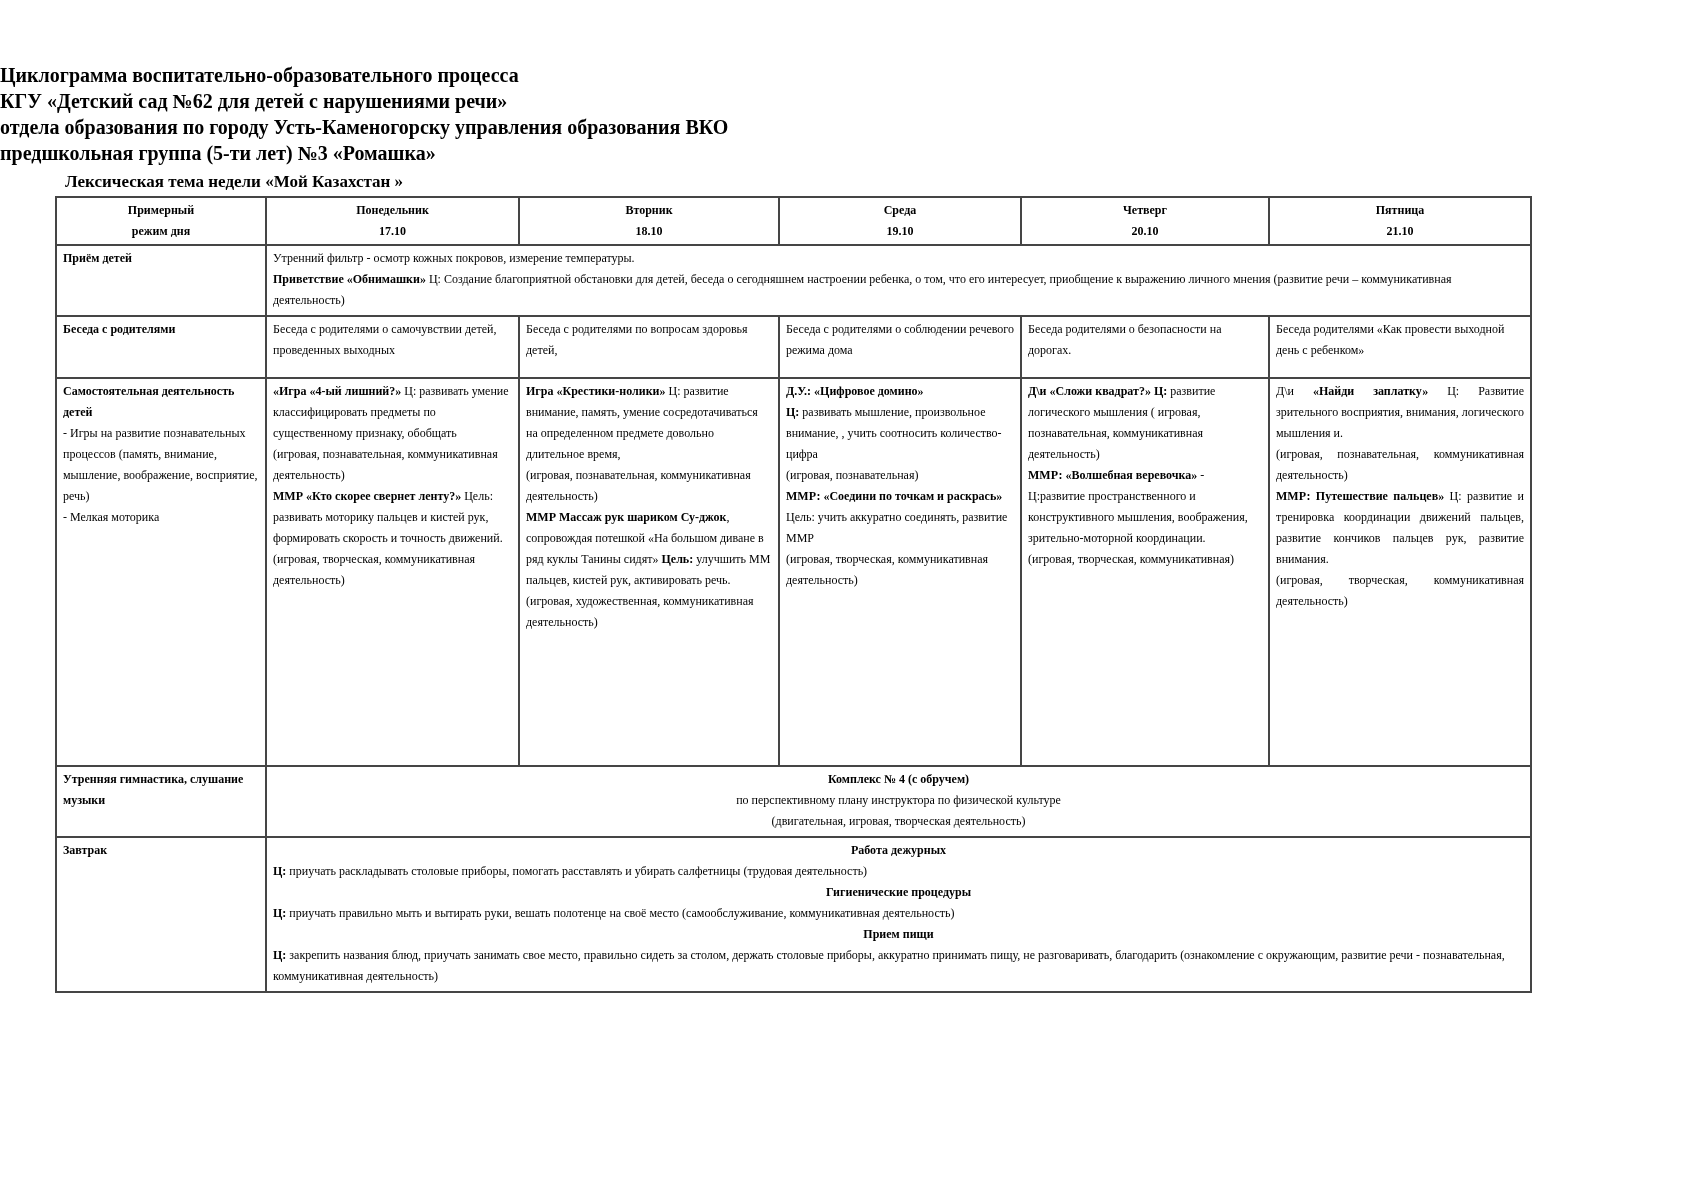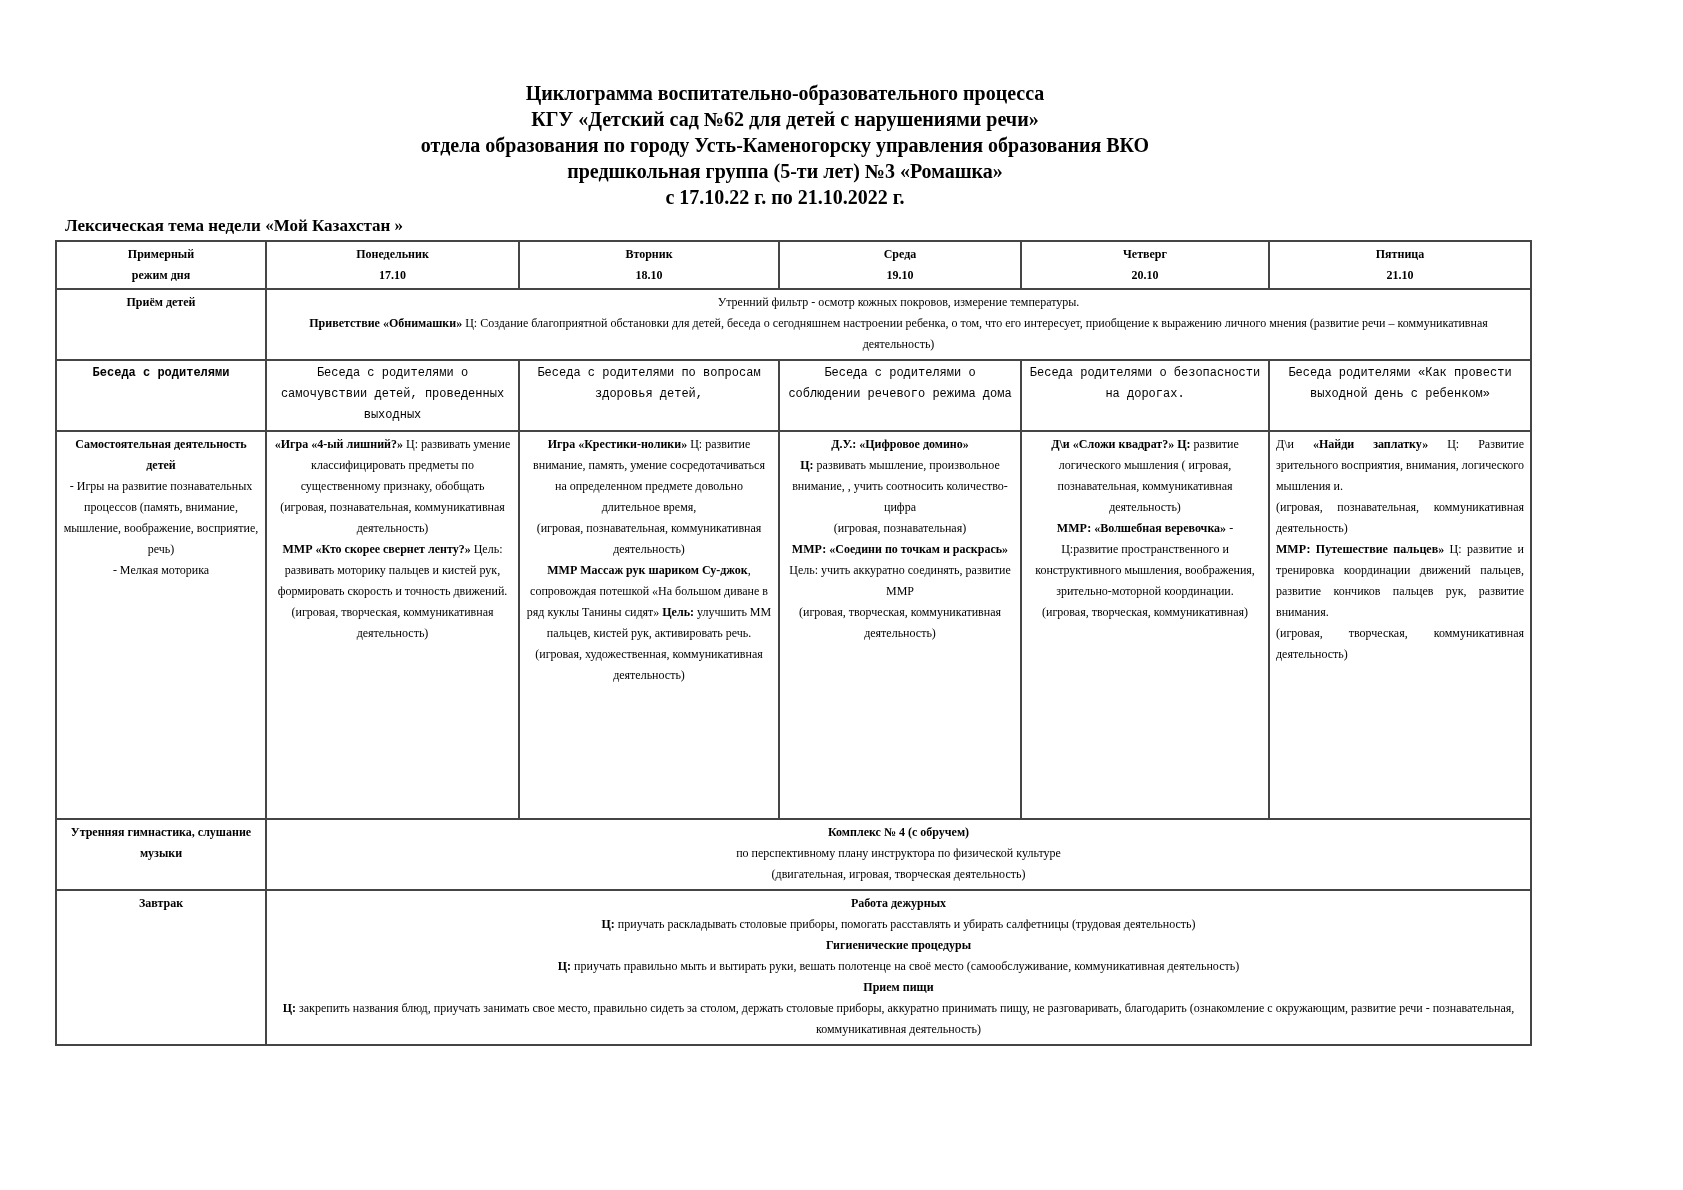--- a/index.html
+++ b/index.html
@@ -10,23 +10,23 @@
     color: #000;
   }
   .page {
     width: 1683px;
     height: 1190px;
     background: #ffffff;
     position: relative;
     overflow: hidden;
   }
   .titles {
-    padding-top: 80px;
+    padding-top: 62px;
     width: 1570px;
-    text-align: center;
+    text-align: left;
   }
   .t-line {
     font-weight: bold;
     font-size: 20px;
     line-height: 26px;
   }
   .teachers {
     width: 1570px;
     text-align: right;
     padding-right: 62px;
@@ -54,45 +54,44 @@
     text-align: center;
     vertical-align: middle;
     padding: 2px 4px;
     line-height: 21px;
   }
   table.sched td {
     vertical-align: top;
     padding: 2px 6px 4px 6px;
     line-height: 21px;
   }
-  .para { min-height: 10px; text-align: center; }
+  .para { min-height: 10px; }
   .al-c { text-align: center; }
   .just .para { text-align: justify; }
   .b { font-weight: bold; }
   .i { }
   tr.r-head   { height: 47px; }
   tr.r-recep  { height: 68px; }
-  tr.r-par    { height: 62px; font-family: Liberation Mono, monospace; }
+  tr.r-par    { height: 62px; }
   tr.r-indep  { height: 388px; }
   tr.r-gym    { height: 65px; }
   tr.r-break  { height: 155px; }
   td.wide { padding-left: 8px; padding-right: 8px; line-height: 25px; }
   td.gymcell { line-height: 22px; }
 </style>
 </head>
 <body>
 
 <div class="page">
 
   <div class="titles">
     <div class="t-line">Циклограмма воспитательно-образовательного процесса</div>
     <div class="t-line">КГУ «Детский сад №62 для детей с нарушениями речи»</div>
     <div class="t-line">отдела образования по городу Усть-Каменогорску управления образования ВКО</div>
     <div class="t-line">предшкольная  группа (5-ти лет) №3 «Ромашка»</div>
-    <div class="t-line">с 17.10.22 г. по 21.10.2022 г.</div>
   </div>
 
 
   <div class="theme">Лексическая тема недели  «Мой Казахстан »</div>
 
   <table class="sched">
     <colgroup>
       <col style="width:210px">
         <col style="width:253px">
         <col style="width:260px">

